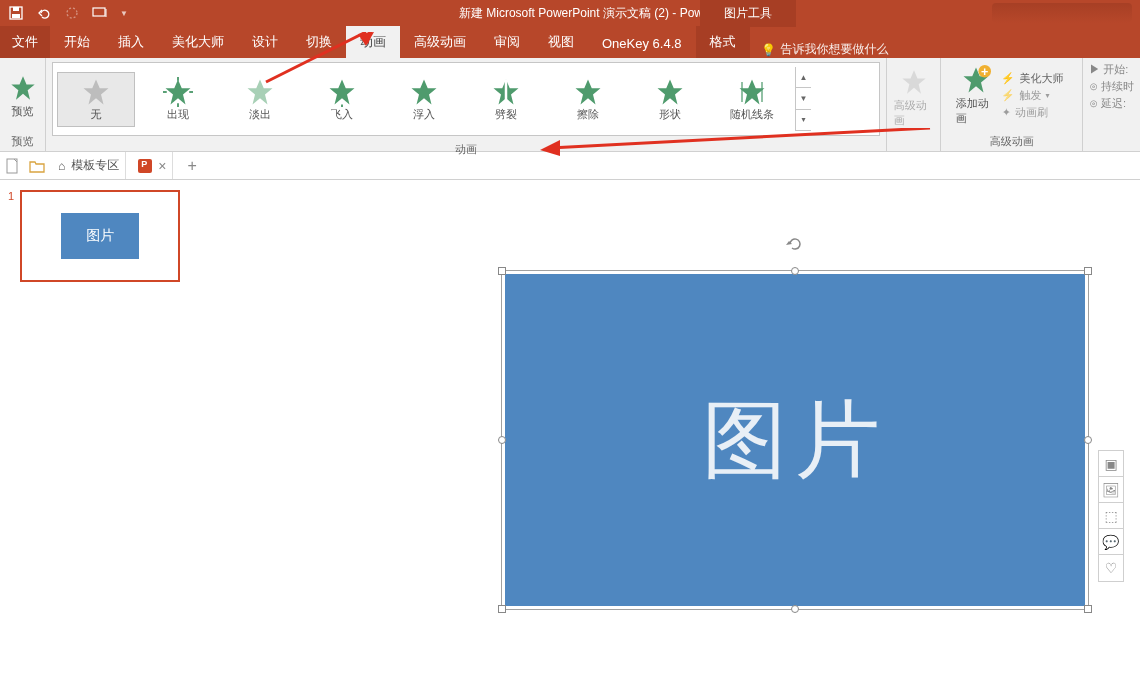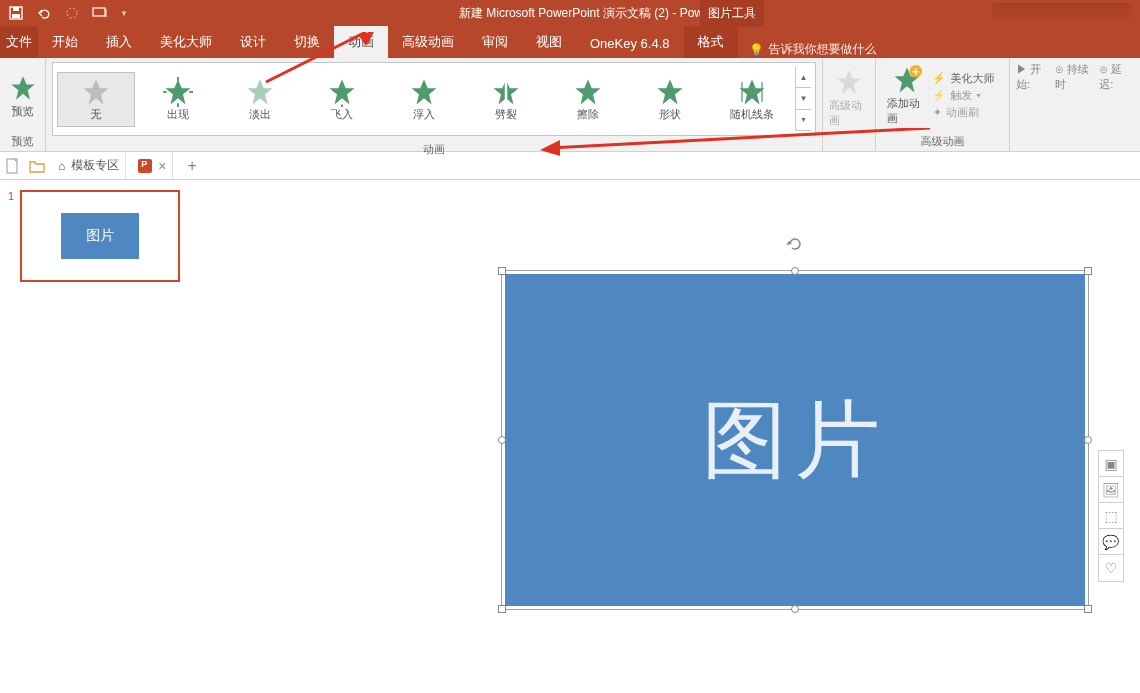--- a/index.html
+++ b/index.html
@@ -5,44 +5,44 @@
     * { margin: 0; padding: 0; box-sizing: border-box; font-family: "Microsoft YaHei", sans-serif; }
     body { width: 1140px; height: 693px; background: #fff; overflow: hidden; font-size: 12px; }
 
     .titlebar { background: #b7472a; height: 26px; display: flex; align-items: center; color: #fff; padding: 0 8px; }
     .qat { display: flex; align-items: center; gap: 12px; }
     .qat-icon { width: 16px; height: 16px; display: flex; align-items: center; justify-content: center; }
     .title-center { flex: 1; display: flex; justify-content: center; font-size: 12px; color: #fff; padding-left: 80px; }
     .title-smudge { width: 140px; height: 20px; background: linear-gradient(#9c3a21,#b7472a); border-radius: 4px; opacity: .6; margin-left: auto;}
     
     .rail { background: #b7472a; height: 32px; display: flex; align-items: flex-end; color: #fff; position: relative; }
-    .file-btn { background: #a73e24; padding: 7px 6px; font-size: 13px; }
+    .file-btn { background: #a73e24; padding: 7px 12px; font-size: 13px; }
     .rail-tab { padding: 7px 14px; font-size: 13px; cursor: default; }
     .rail-tab.active { background: #f1f1f1; color: #4d4d4d; }
-    .tool-contextual { position: absolute; top: -26px; left: 700px; background: #a73e24; padding: 5px 8px; font-size: 12px;}
+    .tool-contextual { position: absolute; top: -26px; left: 700px; background: #a73e24; padding: 5px 24px; font-size: 12px;}
     .tool-format { padding: 7px 14px; margin-top: 45px; }
     .tell-me { display: flex; align-items: center; gap: 4px; padding: 0 12px; opacity: .9; }
 
     .ribbon { background: #f1f1f1; height: 94px; display: flex; border-bottom: 1px solid #d0d0d0; position:relative; }
     .group { border-right: 1px solid #d0d0d0; display: flex; flex-direction: column; }
     .group-body { flex: 1; display: flex; align-items: center; justify-content: center; padding: 0 6px; gap: 2px;}
     .group-label { text-align: center; font-size: 11px; color: #666; padding: 2px 0; }
     .big-btn { width: 40px; display: flex; flex-direction: column; align-items: center; font-size: 11px; color: #555; cursor: default; }
     .big-btn .ico { width: 32px; height: 32px; display: flex; align-items: center; justify-content: center; }
     .star { fill: #4f9b6d; }
     .star.grey { fill: #bdbdbd; }
     .anim-gallery { flex: 1; display: flex; align-items: center; gap: 4px; background: #fff; border: 1px solid #c6c6c6; margin: 4px 0; padding: 4px; overflow: hidden;}
     .gallery-item { width: 78px; display: flex; flex-direction: column; align-items: center; font-size: 11px; color: #555; padding: 4px 0;}
     .gallery-item.sel { border: 1px solid #c0c0c0; background: #e8e8e8;}
     .gallery-scroll { width: 16px; height: 64px; border-left: 1px solid #c6c6c6; display: flex; flex-direction: column; }
     .gallery-scroll div { flex:1; display:flex; align-items:center; justify-content:center; font-size:8px; color:#666; border-bottom:1px solid #c6c6c6;}
     .add-anim svg { overflow: visible; }
     .adv-list { display:flex; flex-direction:column; justify-content:center; font-size:11px; color:#666; gap:2px; padding: 0 4px;}
     .adv-item { display:flex; align-items:center; gap:4px; }
-    .timing { font-size:11px; color:#888; display:flex; flex-direction:row; gap:2px; padding:4px 6px;}
+    .timing { font-size:11px; color:#888; display:flex; flex-direction:column; gap:2px; padding:4px 6px;}
     
     .arrow-red { position:absolute; }
 
     .docbar { height: 28px; border-bottom: 1px solid #d0d0d0; display: flex; align-items: center; padding: 0 4px; gap: 6px; font-size: 12px; color: #555;}
     .docbar-icon { width: 18px; height: 18px; display:flex; align-items:center; justify-content:center; }
     .doctab { display:flex; align-items:center; gap:6px; padding: 0 6px; border-right: 1px solid #ddd; height: 100%;}
     .ppt-ico { width:14px; height:14px; background:#d04727; border-radius:2px; position:relative;}
     .ppt-ico::after { content:"P"; color:#fff; font-size:9px; font-weight:bold; position:absolute; left:3px; top:0;}
     .tab-close { cursor:default; font-size:14px; color:#888;}
     .tab-add { font-size:16px; color:#888; padding:0 8px;}

